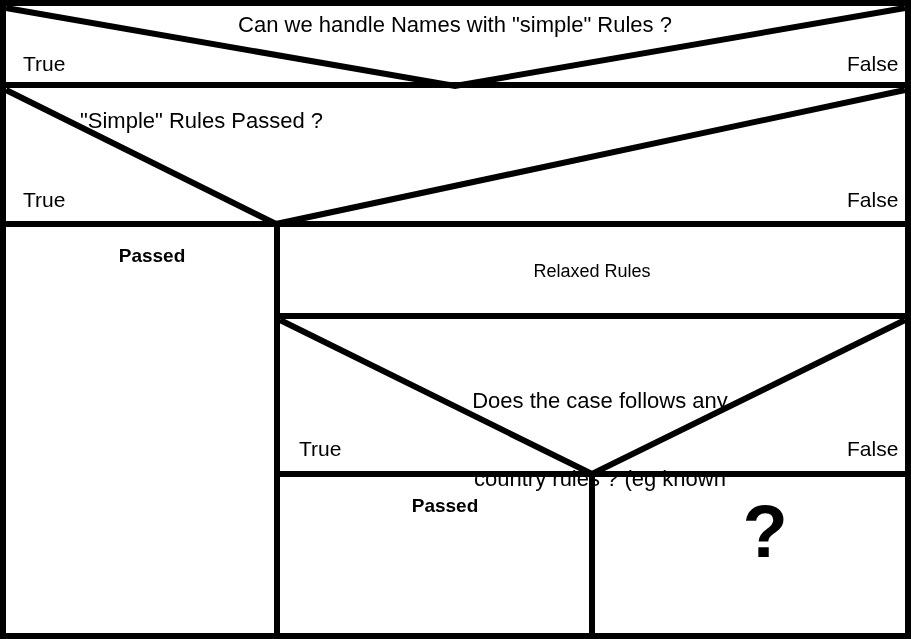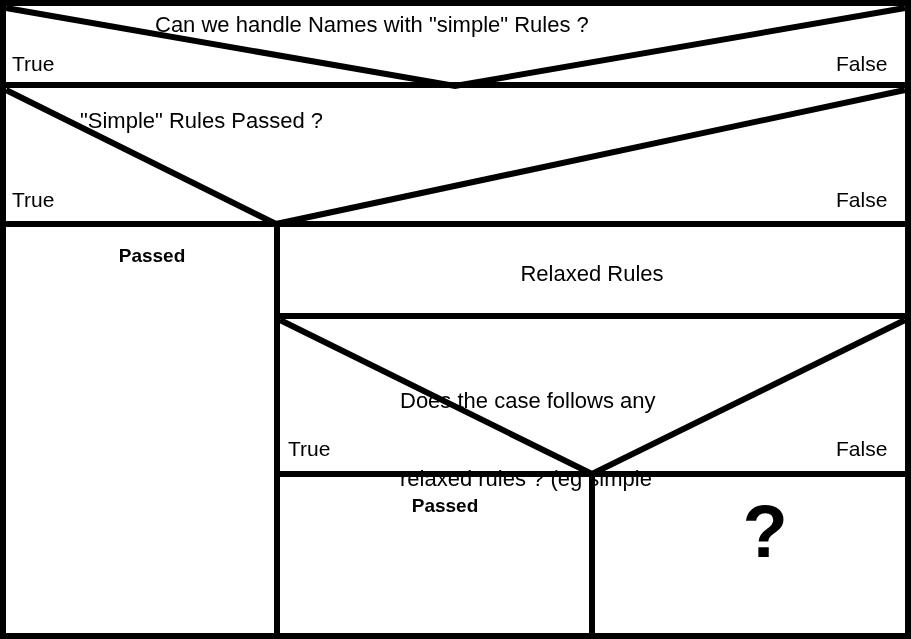--- a/index.html
+++ b/index.html
@@ -27,32 +27,34 @@
   }
   .lbl {
     position: absolute;
     white-space: pre;
     line-height: 1.18;
     color: #000000;
   }
   .q-text {
     font-size: 22px;
     font-weight: normal;
+    text-align: center;
   }
   .tf-text {
     font-size: 21px;
     font-weight: normal;
+    margin-left: 11px;
   }
   .passed-text {
     font-size: 19px;
     font-weight: bold;
     text-align: center;
   }
   .plain-text {
-    font-size: 22px;
+    font-size: 18px;
     font-weight: normal;
     text-align: center;
   }
   .qmark-text {
     font-size: 74px;
     font-weight: bold;
     line-height: 1;
     text-align: center;
   }
 </style>
@@ -89,21 +91,21 @@
   <div class="lbl q-text" style="left:80px; top:108px; width:300px; text-align:left;">"Simple" Rules Passed ?</div>
   <div class="lbl tf-text" style="left:12px; top:188px;">True</div>
   <div class="lbl tf-text" style="left:836px; top:188px;">False</div>
 
   <div class="lbl passed-text" style="left:52px; top:245px; width:200px;">Passed</div>
 
   <div class="lbl plain-text" style="left:392px; top:261px; width:400px;">Relaxed Rules</div>
 
   <div class="lbl q-text" style="left:400px; top:336px; width:400px;">
     <div>Does the case follows any</div>
-    <div>relaxed rules ? (eg simple</div>
+    <div>country rules ? (eg known</div>
   </div>
   <div class="lbl tf-text" style="left:288px; top:437px;">True</div>
   <div class="lbl tf-text" style="left:836px; top:437px;">False</div>
 
   <div class="lbl passed-text" style="left:350px; top:495px; width:190px;">Passed</div>
 
   <div class="lbl qmark-text" style="left:690px; top:495px; width:150px;">?</div>
 
 </div>
 

